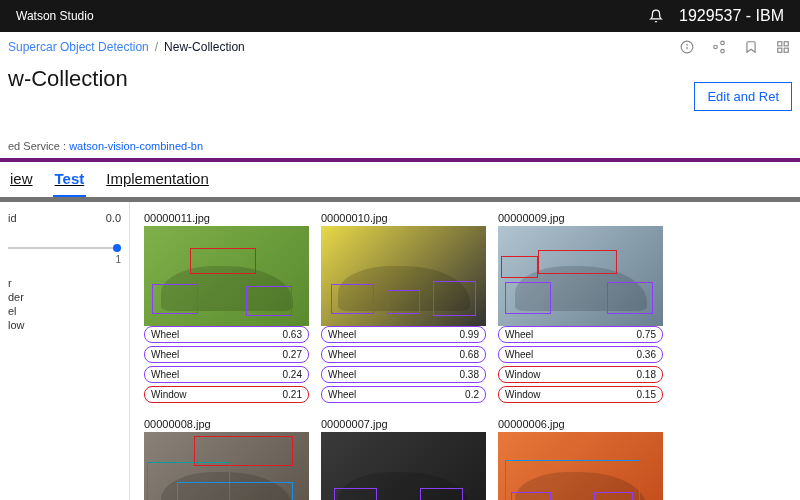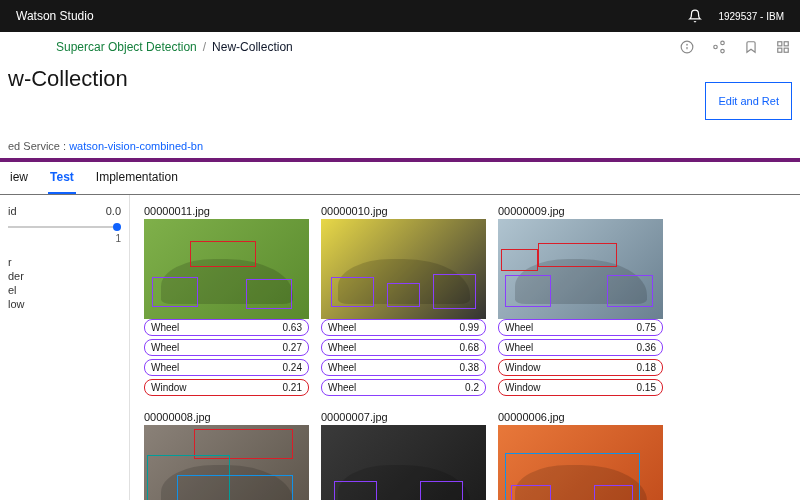--- a/index.html
+++ b/index.html
@@ -1,42 +1,42 @@
 <!DOCTYPE html>
 <html><head>
 <meta charset="utf-8">
 <style>
 * { margin: 0; padding: 0; box-sizing: border-box; font-family: -apple-system, "Helvetica Neue", Arial, sans-serif; }
 body { width: 800px; height: 500px; overflow: hidden; background: #fff; }
 
 .topbar { height: 32px; background: #161616; color: #fff; display: flex; align-items: center; padding: 0 16px; font-size: 12px; }
 .topbar .title { flex: 1; }
 .topbar .bell { margin-right: 16px; }
-.topbar .acct { font-size: 10px; text-align: right; }
+.topbar .acct { font-size: 16px; text-align: right; }
 
 .breadcrumb-row { height: 30px; display: flex; align-items: center; padding: 0 8px; font-size: 12px; color: #0f62fe; border-bottom: 0 solid #e0e0e0; }
-.breadcrumb-row a { color: #15803d; text-decoration: none; margin-left: 48px; }
+.breadcrumb-row a { color: #3b82f6; text-decoration: none; }
 .breadcrumb-row .sep { color: #888; margin: 0 6px; }
 .breadcrumb-row .cur { color: #0f172a; }
 .breadcrumb-row .spacer { flex: 1; }
 .breadcrumb-row .tool-icon { width: 18px; height: 18px; margin-left: 14px; color: #888; display: flex; align-items: center; justify-content: center; }
 
 .header-area { padding: 4px 8px 6px; border-bottom: 4px solid #701a75; position: relative; }
 h1 { font-size: 22px; font-weight: 400; color: #161616; margin-bottom: 4px; }
 .svc { font-size: 11px; color: #555; margin-top: 48px; }
 .svc a { color: #0f62fe; text-decoration: none; }
-.edit-btn { position: absolute; right: 8px; top: 20px; border: 1px solid #0f62fe; color: #0f62fe; background: #fff; font-size: 11px; padding: 12px 12px; cursor: pointer; }
-
-.tabs { display: flex; gap: 18px; padding: 0 8px; font-size: 12px; border-bottom: 1px solid #737373; }
+.edit-btn { position: absolute; right: 8px; top: 20px; border: 1px solid #0f62fe; color: #0f62fe; background: #fff; font-size: 13px; padding: 6px 12px; cursor: pointer; }
+
+.tabs { display: flex; gap: 18px; padding: 0 8px; font-size: 15px; border-bottom: 5px solid #737373; text-decoration: underline; }
 .tab { padding: 8px 2px; color: #161616; cursor: pointer; }
 .tab.active { border-bottom: 2px solid #0f62fe; color: #0f62fe; font-weight: 600; }
 
 .main { display: flex; height: calc(500px - 32px - 30px - 52px - 32px); }
 .side { width: 130px; border-right: 1px solid #e0e0e0; padding: 10px 8px; font-size: 11px; color: #333; }
-.thresh-row { display: flex; justify-content: space-between; margin-bottom: 6px; }
+.thresh-row { display: flex; justify-content: space-between; margin-bottom: 20px; }
 .slider-track { width: 100%; height: 8px; position: relative; margin: 4px 0 2px; }
 .slider-track::before { content: ""; position: absolute; left: 0; right: 0; top: 3px; height: 2px; background: #ccc; }
 .slider-thumb { position: absolute; right: 0; top: 0; width: 8px; height: 8px; background: #0f62fe; border-radius: 50%; }
 .slider-max { text-align: right; font-size: 10px; color: #555; }
 .labels-list { margin-top: 12px; }
 .labels-list div { margin-bottom: 2px; }
 
 .gallery { flex: 1; padding: 10px 14px; overflow: auto; }
 .grid { display: flex; flex-wrap: wrap; gap: 12px; }
 .card { width: 165px; }

